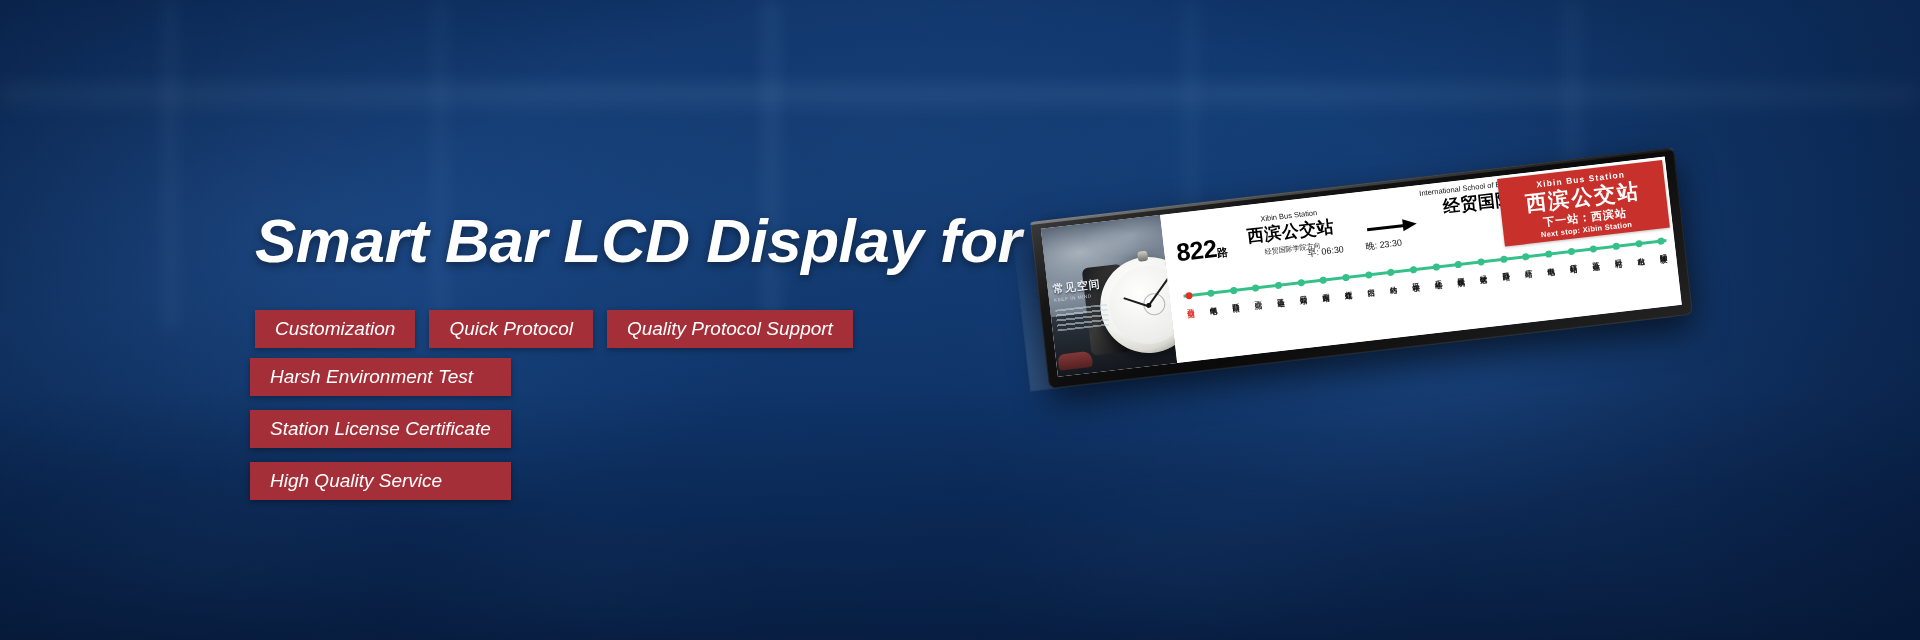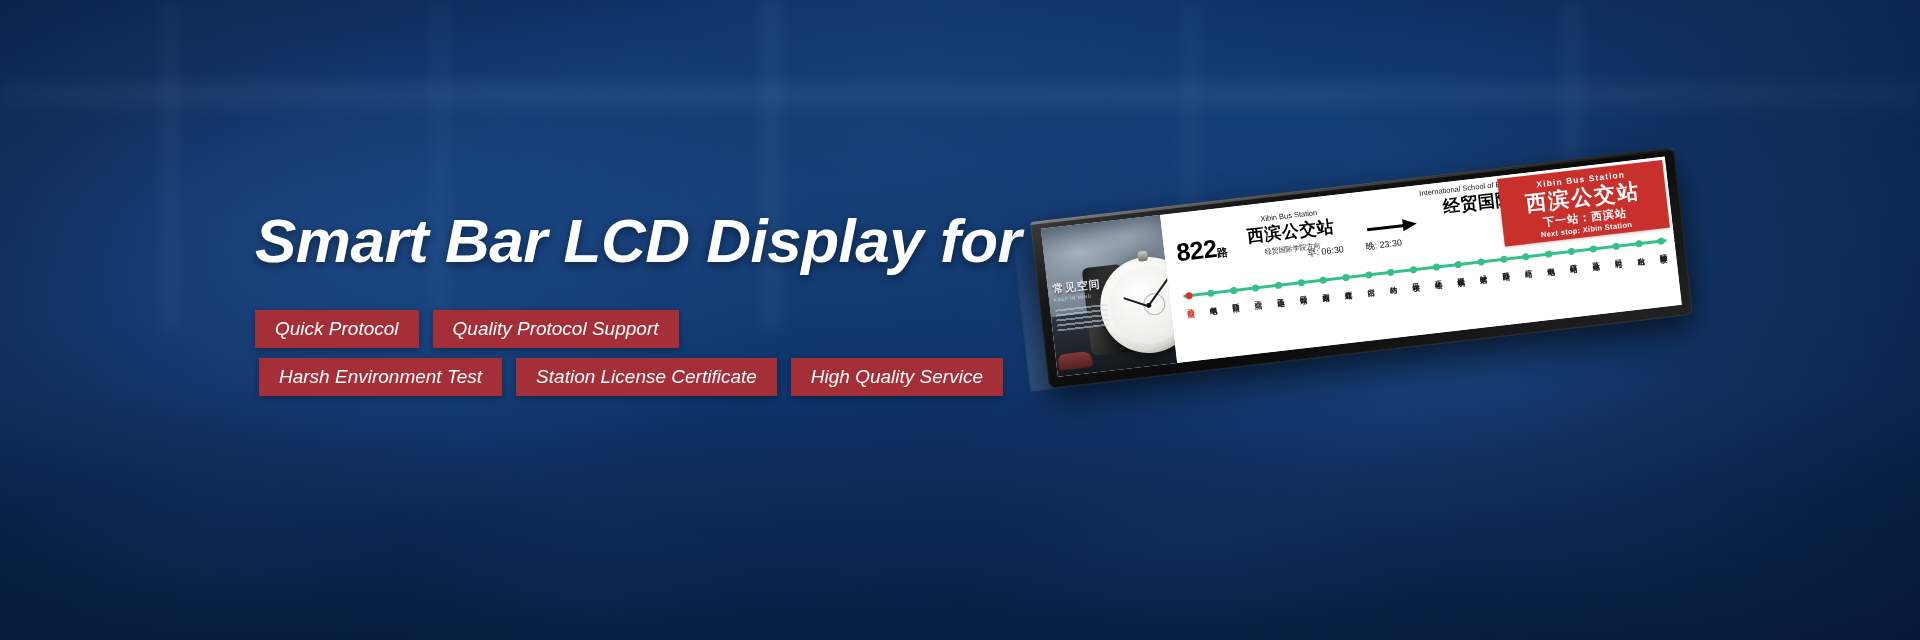--- a/index.html
+++ b/index.html
@@ -64,21 +64,21 @@
   #headline {
     position:absolute; left:255px; top:205px;
     font-size:62px; font-weight:bold; font-style:italic;
     color:#ffffff; letter-spacing:-.5px; white-space:nowrap;
     text-shadow:0 3px 9px rgba(0,0,0,.45);
   }
 
   
   .badge-row { position:absolute; display:flex; gap:14px; }
   #badge-row-1 { left:255px; top:310px; }
-  #badge-row-2 { left:259px; top:358px; }
+  #badge-row-2 { left:250px; top:358px;flex-direction:column; }
   .badge {
     background:#a52f38;
     color:#fff;
     font-style:italic;
     font-size:19px;
     padding:9px 20px 10px 20px;
     white-space:nowrap;
     box-shadow:0 2px 6px rgba(0,0,0,.35);
     line-height:1;
   }
@@ -259,20 +259,21 @@
   <div class="poles"></div>
   <div class="rail"></div>
   <div class="seats"></div>
   <div class="floor"></div>
   <div class="vig"></div>
 </div>
 
 <div id="headline">Smart Bar LCD Display for Bus</div>
 
 <div class="badge-row" id="badge-row-1">
+  <div class="badge">Customization</div>
   <div class="badge">Quick Protocol</div>
   <div class="badge">Quality Protocol Support</div>
 </div>
 <div class="badge-row" id="badge-row-2">
   <div class="badge">Harsh Environment Test</div>
   <div class="badge">Station License Certificate</div>
   <div class="badge">High Quality Service</div>
 </div>
 
 <div id="reflection">

